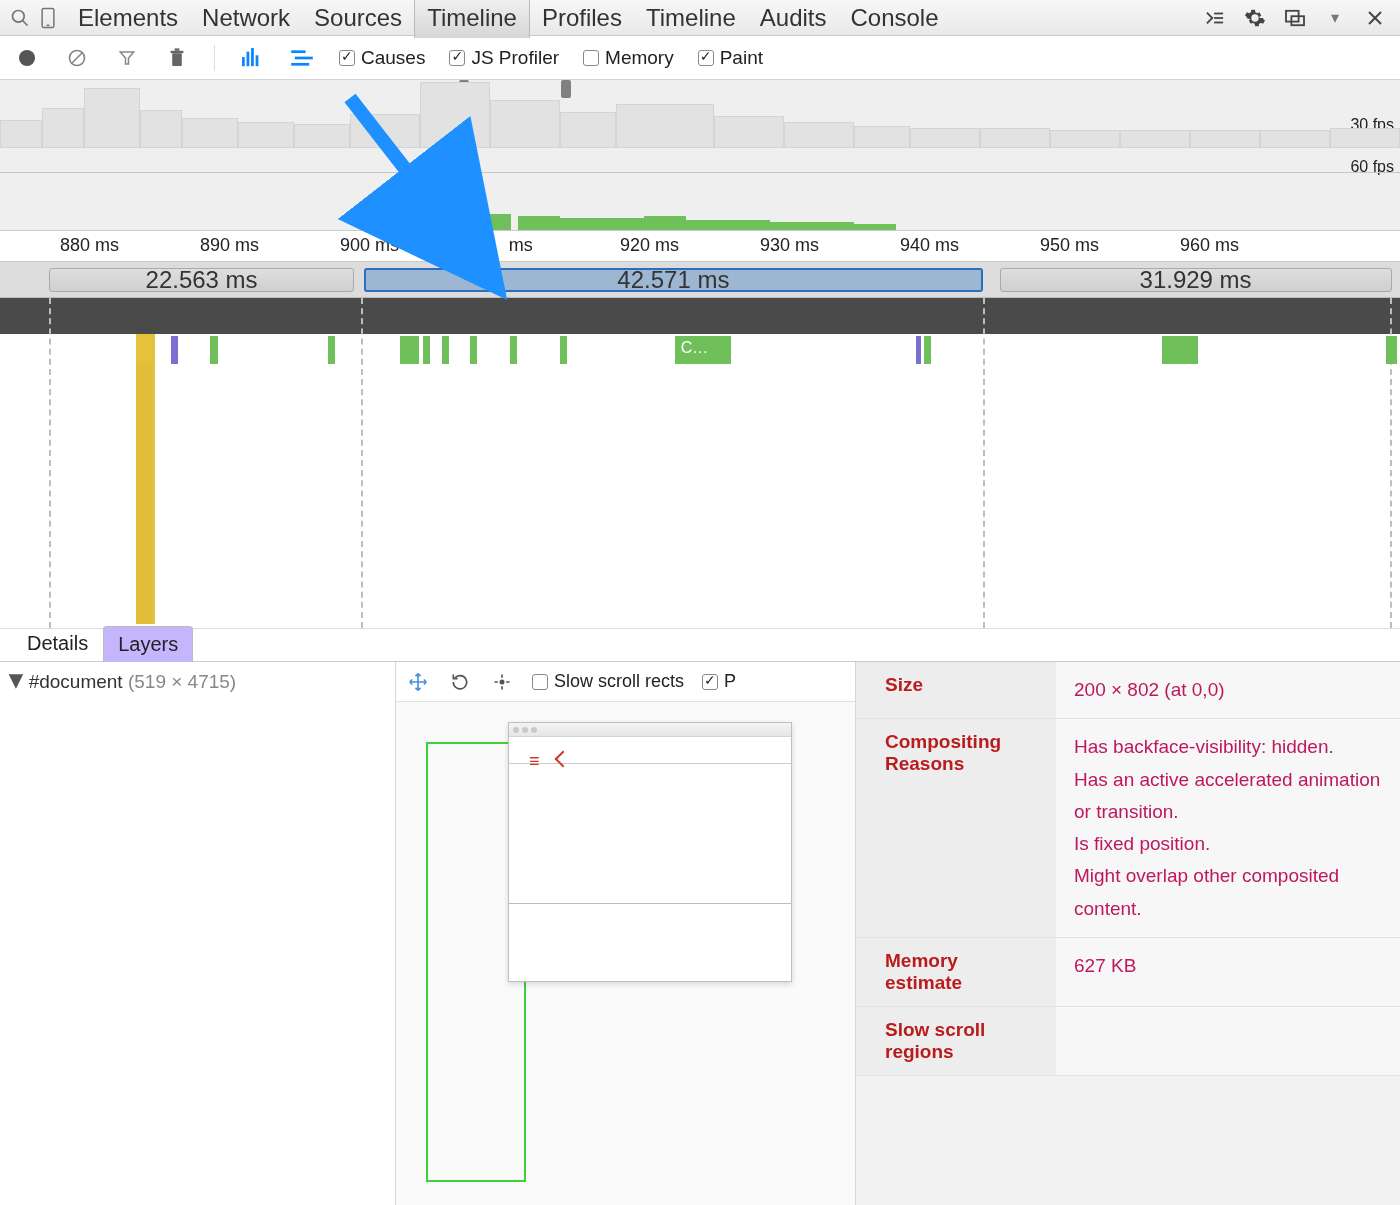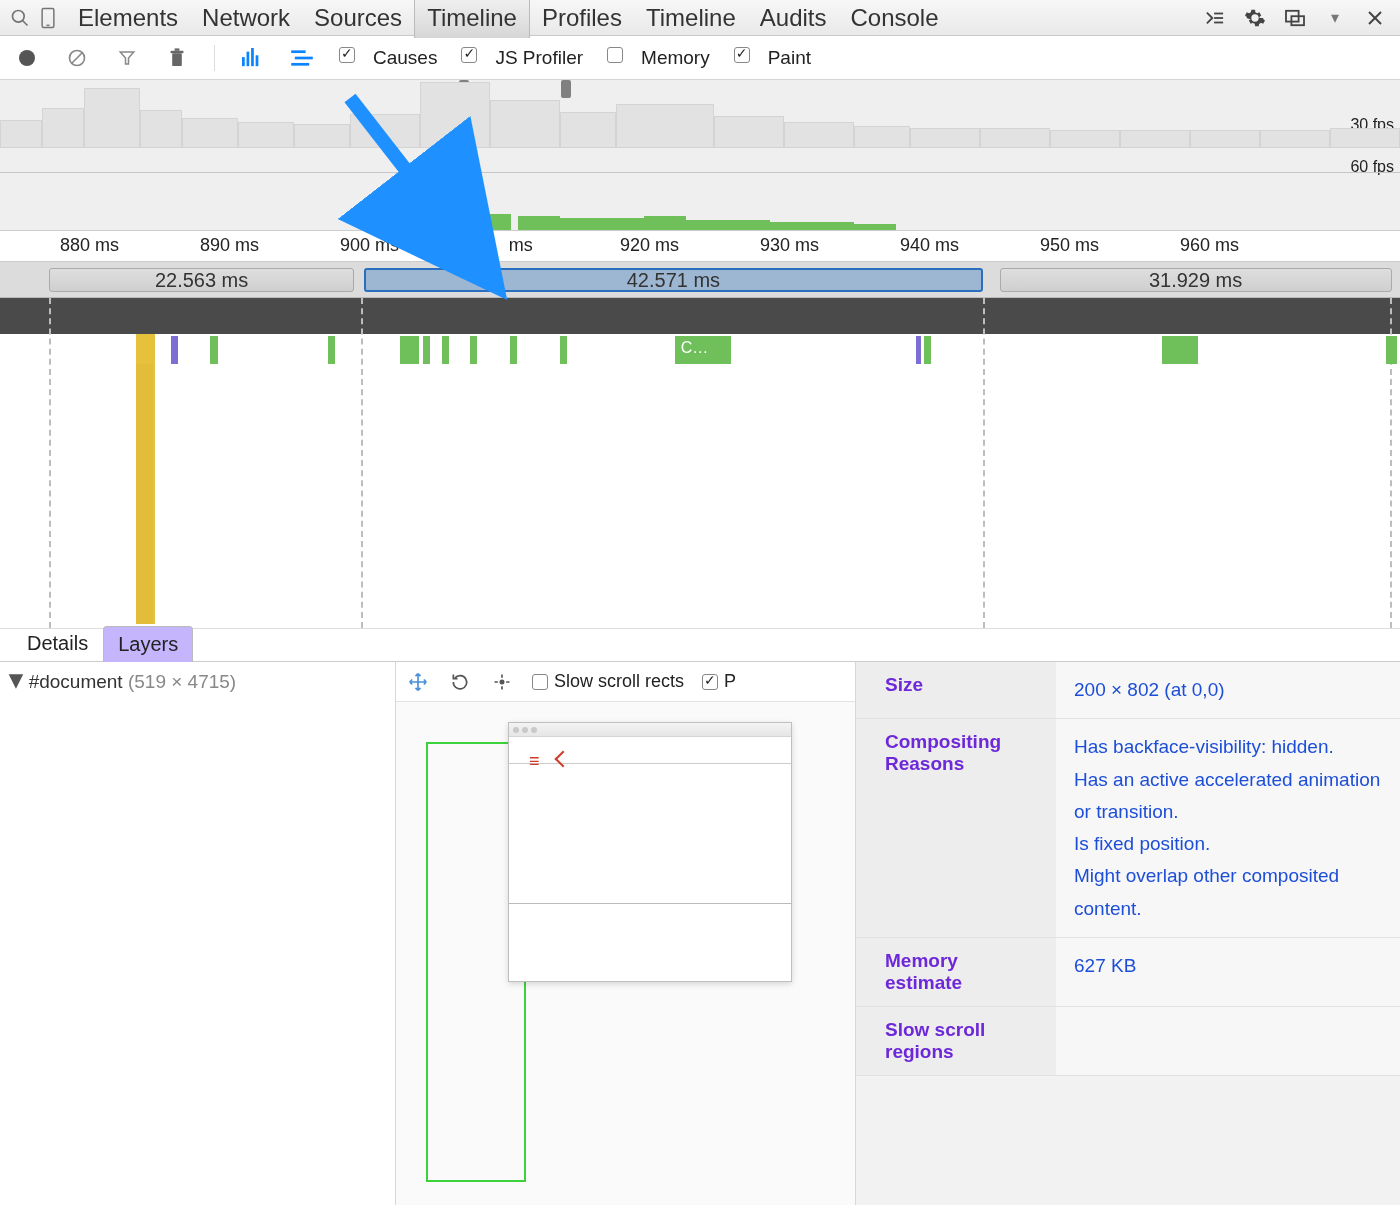--- a/index.html
+++ b/index.html
@@ -12,38 +12,38 @@
   .tabbar .sp { width: 4px; }
   .tab { padding: 6px 12px; border-radius: 0; font-size: 24px; color:#333; cursor: default; }
   .tab.active { background: linear-gradient(#f1f1f1,#d6d6d6); border-left:1px solid #bbb; border-right:1px solid #bbb; }
   .tabbar .right { margin-left: auto; display:flex; align-items:center; gap:14px; padding-right:6px; }
   .rico { width:26px; height:26px; display:flex; align-items:center; justify-content:center; color:#444; }
 
   
   .toolbar { height: 44px; background:#fff; border-bottom:1px solid #d4d4d4; display:flex; align-items:center; padding: 0 14px; gap: 24px; }
   .toolbar .tico { width:26px; height:26px; display:flex; align-items:center; justify-content:center; color:#888; }
   .toolbar .tico.blue { color:#0a84ff; }
-  .toolbar label { display:flex; align-items:flex-start; gap:18px; font-size:19px; color:#222; }
+  .toolbar label { display:flex; align-items:center; gap:6px; font-size:19px; color:#222; }
   .toolbar input[type=checkbox]{ width:16px; height:16px; }
 
   
   .overview { position:relative; height: 150px; background:#efefef; }
   .overview .markers { position:absolute; top:0; left:0; right:0; height:18px; }
   .overview .marker { position:absolute; top:0; width:10px; height:18px; background:#808080; border-radius:2px; }
   .overview .fpsLabel { position:absolute; right:6px; font-size:16px; color:#222; }
   .overview .bars { position:absolute; bottom:0; left:0; right:0; height:120px; }
   .overview .graybar { position:absolute; bottom:82px; background:#e2e2e2; border:1px solid #d4d4d4; }
   .overview .greenbar { position:absolute; bottom:0; background:#6fbf5b; }
   .overview .fpsline { position:absolute; left:0; right:0; height:1px; background:#c6c6c6; }
 
   .ruler { height: 32px; background:#fff; border-top:1px solid #ccc; border-bottom:1px solid #ccc; position:relative; }
   .ruler .tick { position:absolute; top:4px; font-size:18px; color:#222; transform:translateX(-50%); }
 
   .frames { height: 36px; background:#dcdcdc; position:relative; border-bottom:1px solid #bbb; }
-  .frames .frame { position:absolute; top:6px; height:24px; background:linear-gradient(#dedede,#cfcfcf); border:1px solid #aaa; border-radius:3px; display:flex; align-items:center; justify-content:center; font-size:20px; color:#333; }
+  .frames .frame { position:absolute; top:6px; height:24px; background:linear-gradient(#dedede,#cfcfcf); border:1px solid #aaa; border-radius:3px; display:flex; align-items:center; justify-content:center; font-size:24px; color:#333; }
   .frames .frame.selected { background:#9db7d3; border:2px solid #2a6fbf; }
 
   .flame { position:relative; height: 330px; background:#fff; overflow:hidden; }
   .darkband { position:absolute; top:0; left:0; right:0; height:36px; background:#4a4a4a; }
   .flame .bar { position:absolute; top:38px; height:28px; }
   .flame .bar.green { background:#6fbf5b; }
   .flame .bar.purple { background:#7d6ed3; }
   .flame .bar.gold  { background:#e6c13c; }
   .flame .label { color:#fff; font-size:16px; padding:3px 6px; overflow:hidden; white-space:nowrap; }
   .flame .vline { position:absolute; top:0; bottom:0; border-left:2px dashed #bdbdbd; }
@@ -75,22 +75,22 @@
   .preview .docbox .chrome span { width:6px;height:6px;border-radius:50%;background:#c9c9c9; display:inline-block;}
   .preview .docbox .toprule { height:1px;background:#ccc; margin-top:26px; }
   .preview .docbox .midrule { position:absolute; left:0; right:0; top:180px; height:1px; background:#bbb; }
   .preview .docbox .ham { position:absolute; left:20px; top:28px; color:#d23a2a; font-size:18px; letter-spacing:2px; }
   .preview .docbox .caret { position:absolute; left:48px; top:30px; width:12px;height:12px; border-left:2px solid #d23a2a; border-bottom:2px solid #d23a2a; transform:rotate(45deg);}
   .preview .greenbox { position:absolute; left:10px; top:20px; width:100px; height:440px; border:2px solid #3cd23c; }
 
   .props { flex:1; background:#f2f2f2; font-size:19px; }
   .props table { width:100%; border-collapse:collapse; }
   .props td { padding:12px 18px; vertical-align:top; border-bottom:1px solid #e2e2e2; }
-  .props td.k { width:200px; font-weight:700; color:#6d28d9; background:#ededed;padding-left:29px; }
-  .props td.v { color:#1d4ed8; background:#f7f7f7; line-height:1.7; }
+  .props td.k { width:200px; font-weight:700; color:#b91c1c; background:#ededed;padding-left:29px; }
+  .props td.v { color:#be185d; background:#f7f7f7; line-height:1.7; }
 
   .chk { appearance:none; width:16px;height:16px; border:1px solid #888; border-radius:3px; background:#fff; position:relative; }
   .chk:checked::after{ content:"✓"; position:absolute; top:-3px; left:1px; font-size:14px; color:#222; }
 </style>
 </head>
 <body>
 
 <div class="tabbar">
   <div class="ico">
     <svg width="20" height="20" viewBox="0 0 24 24" fill="none" stroke="currentColor" stroke-width="2">

